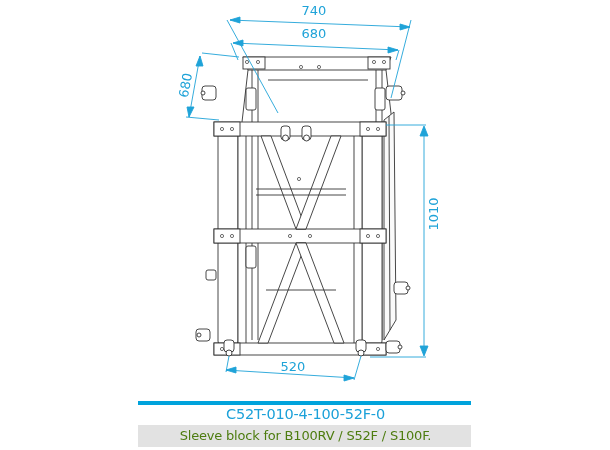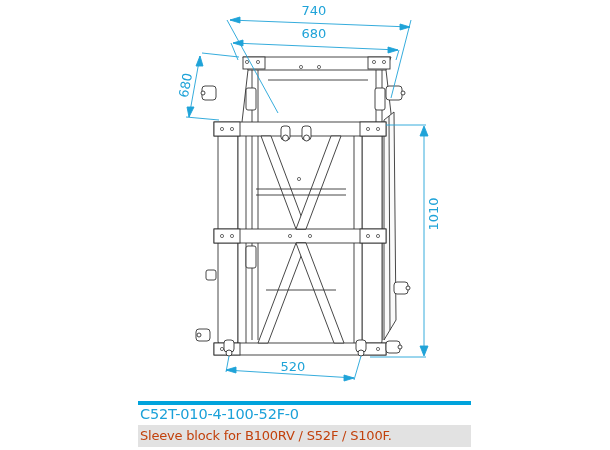--- a/index.html
+++ b/index.html
@@ -1,22 +1,22 @@
 <!DOCTYPE html>
 <html><head>
 <meta charset="utf-8">
 <style>
   html,body{margin:0;padding:0;background:#fff;}
   body{width:610px;height:450px;position:relative;overflow:hidden;font-family:"Liberation Sans","DejaVu Sans",sans-serif;}
   #drawing{position:absolute;left:0;top:0;width:610px;height:400px;padding-left:6px;}
   .dimtxt{font-family:"DejaVu Sans","Liberation Sans",sans-serif;font-size:13px;fill:#1fa3d8;}
-  #caption{position:absolute;left:138px;top:401px;width:333px;}
+  #caption{position:absolute;left:138px;top:401px;width:333px;text-align:center;}
   #caption .bar{height:4px;background:#00a3dc;}
   #caption .code{color:#1ba1d9;font-size:14.5px;line-height:18px;height:20px;padding-left:2px;font-family:"DejaVu Sans","Liberation Sans",sans-serif;letter-spacing:-0.2px;}
-  #caption .desc{background:#e2e2e2;color:#c2410c;font-size:13px;line-height:22px;height:22px;padding-left:2px;font-family:"DejaVu Sans","Liberation Sans",sans-serif;letter-spacing:-0.2px;}
+  #caption .desc{background:#e2e2e2;color:#4d7c0f;font-size:13px;line-height:22px;height:22px;padding-left:2px;font-family:"DejaVu Sans","Liberation Sans",sans-serif;letter-spacing:-0.2px;}
 </style>
 </head>
 <body>
 
 <div id="drawing">
 <svg width="610" height="400" viewBox="0 0 610 400" xmlns="http://www.w3.org/2000/svg">
   <g fill="#fff" stroke="#333" stroke-width="0.9">
 
     <polygon points="237,57 385,57 380,70 242,70"></polygon>
     <rect x="237" y="57" width="22" height="12"></rect>

